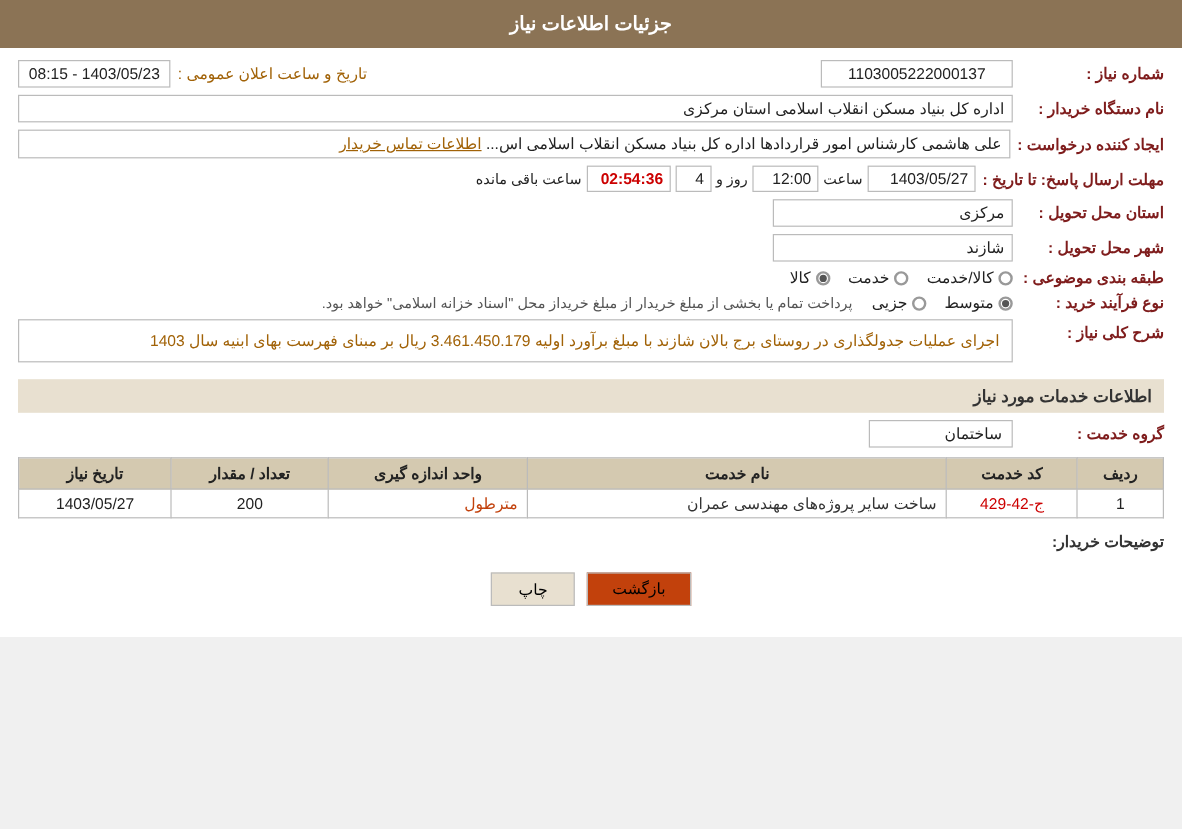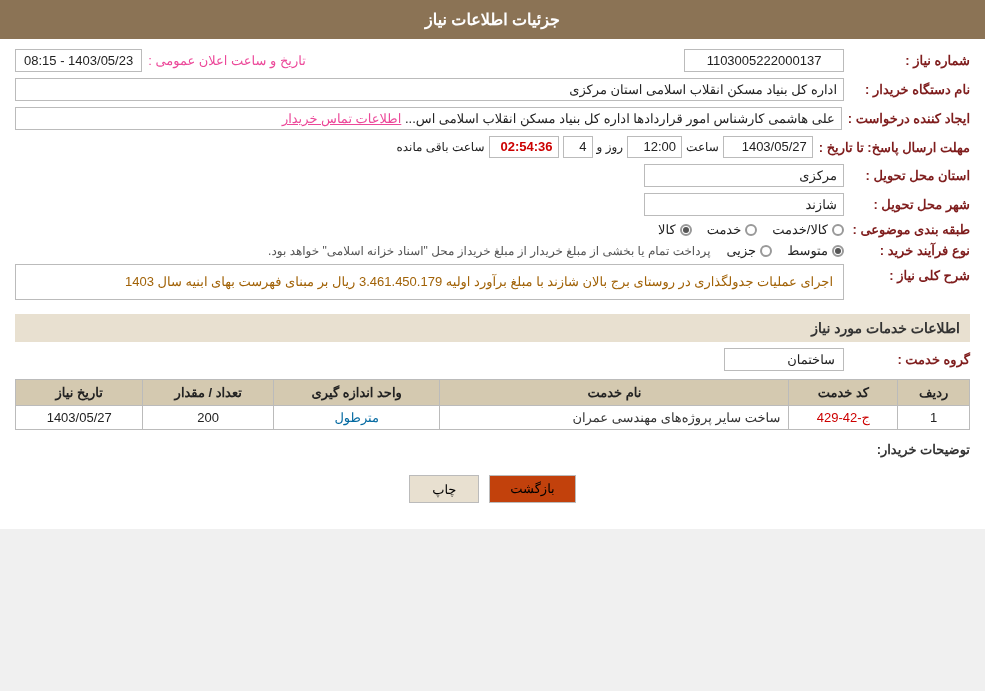--- a/index.html
+++ b/index.html
@@ -50,33 +50,34 @@
     }
     .id-box {
       border: 1px solid #bbb;
       background: #fff;
       padding: 3px 8px;
       font-size: 13px;
       min-width: 160px;
       text-align: center;
     }
     .datetime-label {
-      color: #ec4899;
+      color: #a16207;
       white-space: nowrap;
     }
     .datetime-box {
       border: 1px solid #bbb;
       padding: 3px 8px;
       background: #fff;
       white-space: nowrap;
     }
     .link-text {
-      color: #ec4899;
+      color: #a16207;
       cursor: pointer;
       text-decoration: underline;
+      font-family: Liberation Serif, serif;
     }
     .row-date-fields {
       display: flex;
       align-items: center;
       gap: 4px;
       flex: 1;
     }
     .small-label {
       white-space: nowrap;
       font-size: 12px;
@@ -320,21 +321,21 @@
             <th>واحد اندازه گیری</th>
             <th>تعداد / مقدار</th>
             <th>تاریخ نیاز</th>
           </tr>
         </thead>
         <tbody id="services-tbody">
         <tr>
       <td>1</td>
       <td class="td-code">ج-42-429</td>
       <td class="td-service-name">ساخت سایر پروژه‌های مهندسی عمران</td>
-      <td style="color:#0369a1;">مترطول</td>
+      <td style="color:#c2410c;text-align:right;">مترطول</td>
       <td>200</td>
       <td>1403/05/27</td>
     </tr>
           </tbody>
       </table>
     </div>
 
     <div class="info-row" style="align-items:flex-start; margin-top:8px;">
       <span class="buyer-label" style="margin-top:4px">توضیحات خریدار:</span>
     </div>

